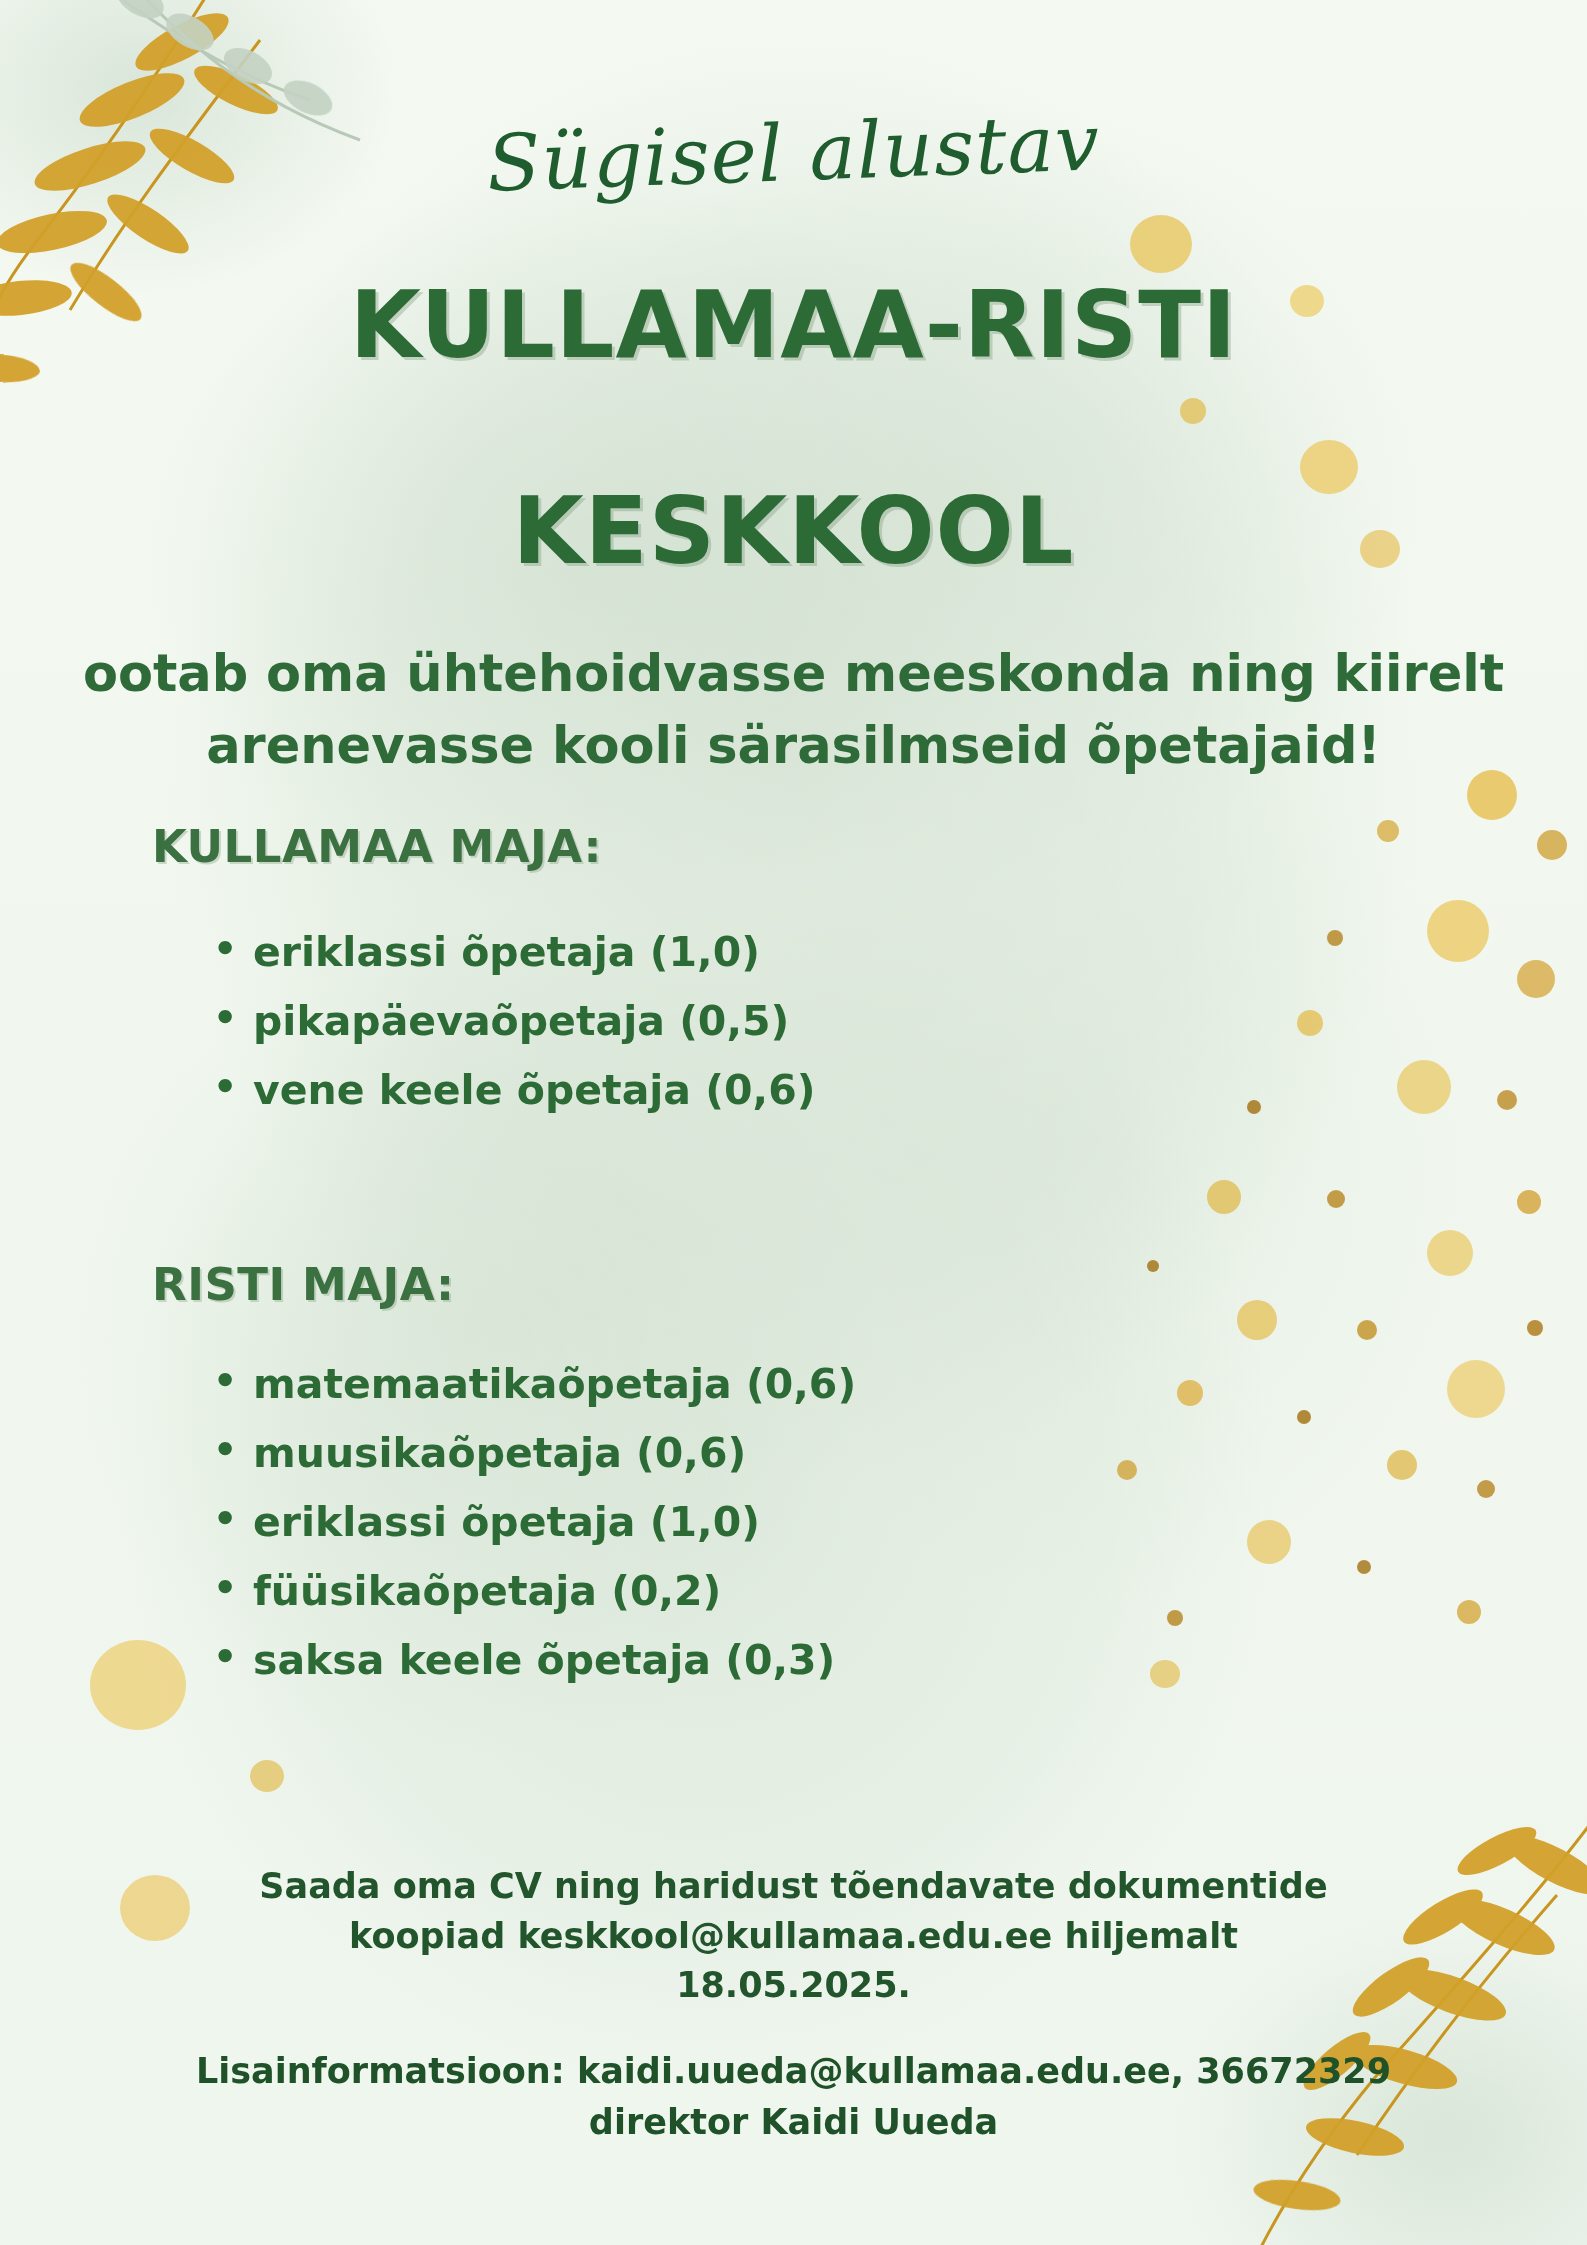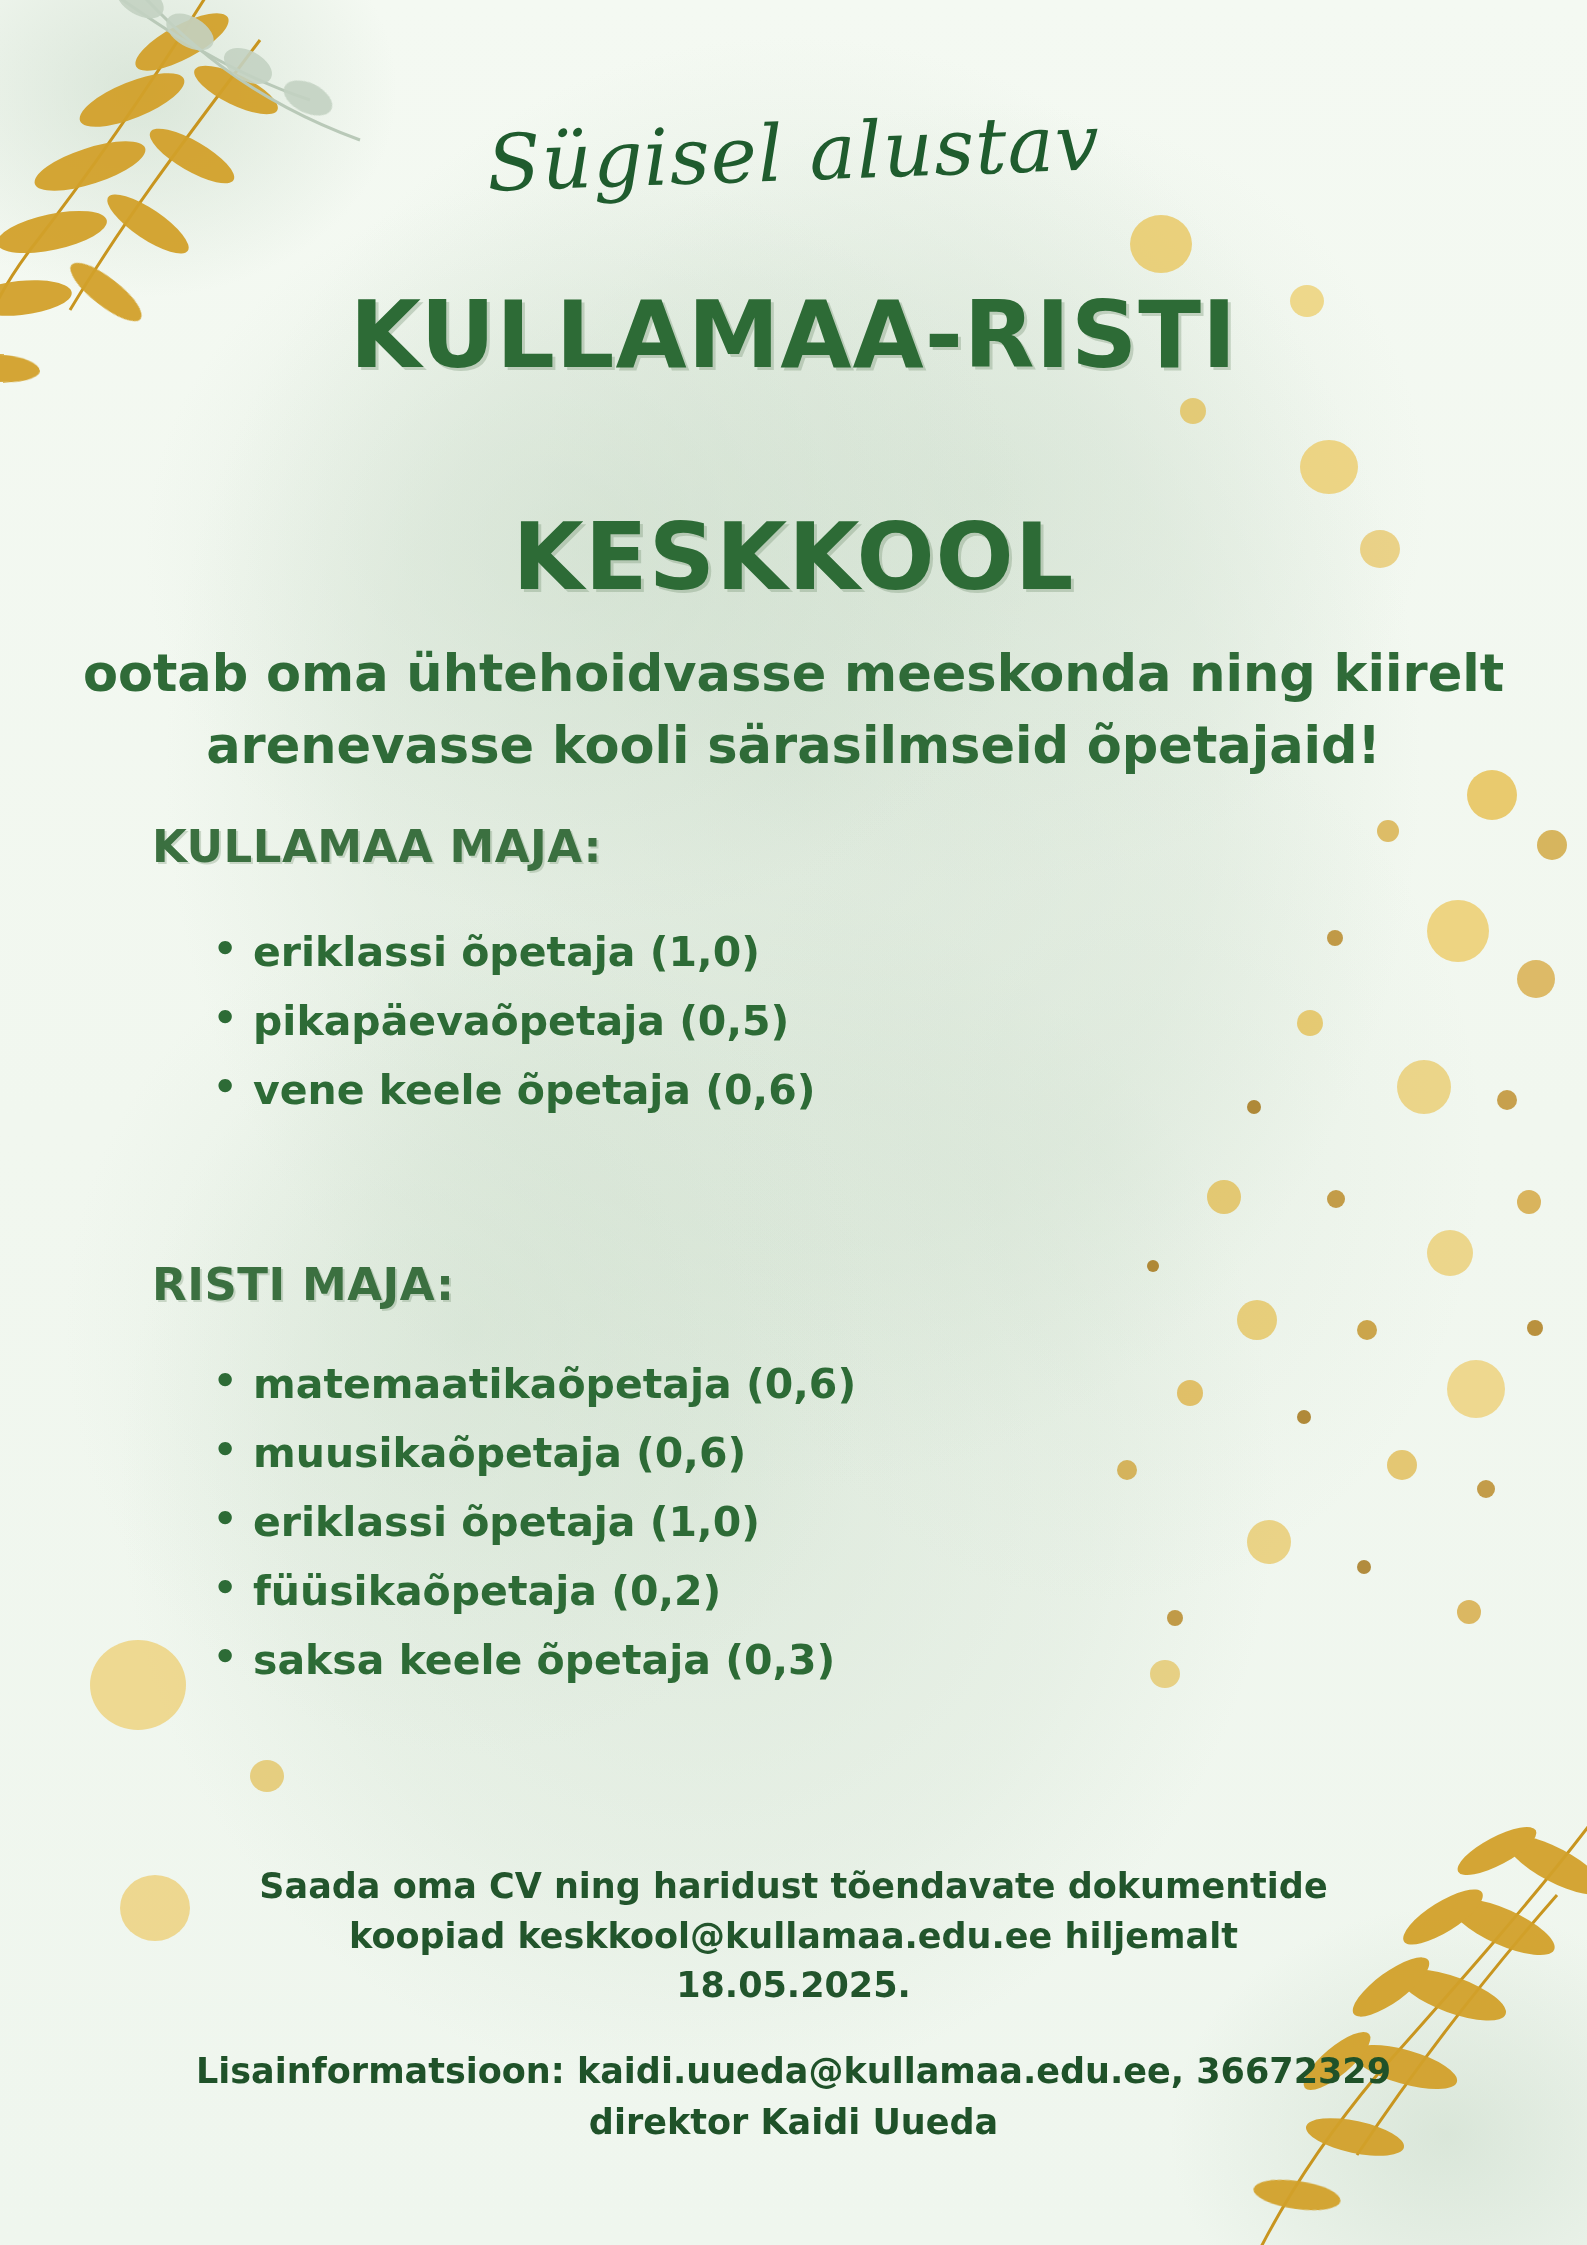--- a/index.html
+++ b/index.html
@@ -80,22 +80,22 @@
     left: 0;
     right: 0;
     text-align: center;
     font-family: "DejaVu Sans", sans-serif;
     font-weight: bold;
     font-size: 92px;
     letter-spacing: 1px;
     color: #2d6b36;
     text-shadow: 3px 3px 0 rgba(120,150,118,0.35);
   }
-  .main-title.l1 { top: 282px; }
-  .main-title.l2 { top: 504px; }
+  .main-title.l1 { top: 272px; }
+  .main-title.l2 { top: 478px; }
 
   .subtitle {
     position: absolute;
     top: 638px;
     left: 80px;
     right: 80px;
     text-align: center;
     font-weight: bold;
     font-size: 51px;
     line-height: 1.42;

